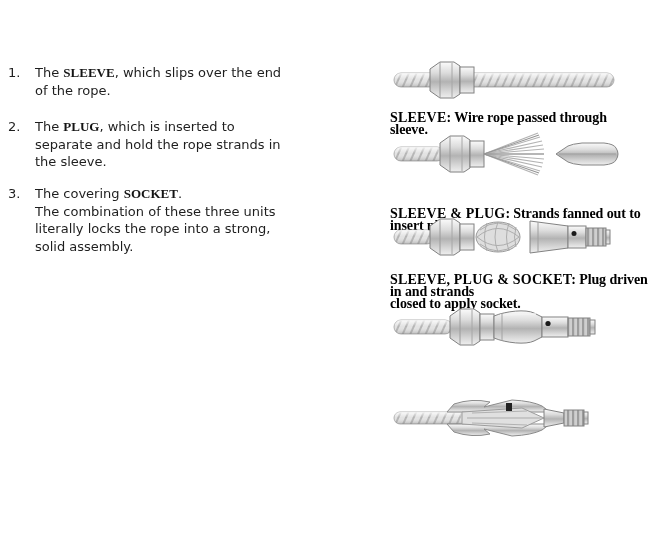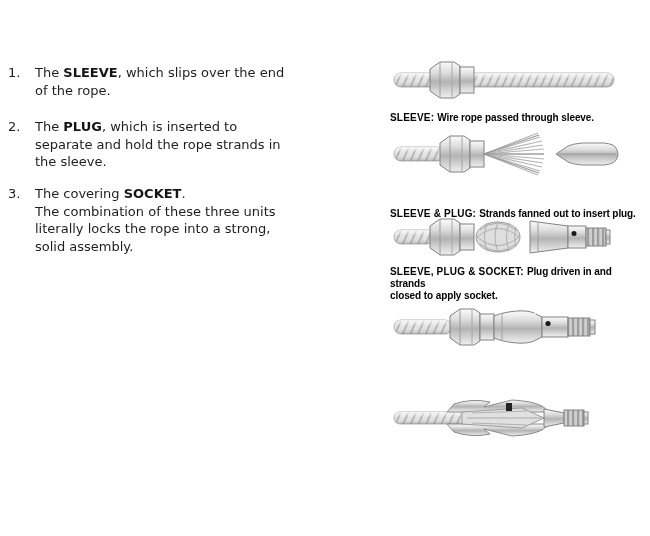--- a/index.html
+++ b/index.html
@@ -2,30 +2,30 @@
 <html><head>
 <meta charset="utf-8">
 <style>
   html,body{margin:0;padding:0;background:#ffffff;}
   .page{position:relative;width:650px;height:536px;background:#ffffff;overflow:hidden;
         font-family:"DejaVu Sans",sans-serif;color:#1e1e1e;}
   
   .list-item{position:absolute;left:8px;display:flex;font-size:13px;line-height:17.5px;}
   .list-item .num{width:27px;flex:none;}
   .list-item .txt{width:318px;white-space:pre-line;}
-  .list-item b{font-weight:bold;color:#141414;}
+  .list-item b{font-weight:bold;color:#141414;font-family:Liberation Serif, serif;}
   #item1{top:64px;} #item2{top:118px;} #item3{top:185px;}
   
   .illus{position:absolute;left:392px;width:230px;height:46px;}
   #svg1{top:57px;} #svg2{top:131px;} #svg3{top:214px;} #svg4{top:304px;} #svg5{top:395px;}
   .cap{position:absolute;left:390px;width:258px;color:#000;
-       font-family:Liberation Sans, sans-serif;font-weight:700;
-       font-size:10px;line-height:12px;letter-spacing:-0.1px;white-space:pre-line;}
+       font-family:Liberation Serif, serif;font-weight:700;
+       font-size:14px;line-height:12px;letter-spacing:-0.1px;white-space:pre-line;}
   .cap b{margin-right:3px;letter-spacing:0.2px;}
-  #cap1{top:100px;} #cap2{top:196px;} #cap3{top:254px;} #cap4{top:352px;} #cap5{top:445px;}
+  #cap1{top:100px;} #cap2{top:196px;} #cap3{top:262px;} #cap4{top:352px;} #cap5{top:445px;}
   .defs-holder{position:absolute;width:0;height:0;}
 </style>
 </head>
 <body>
 
 <div class="page">
 
   <svg class="defs-holder" aria-hidden="true">
     <defs>
       <linearGradient id="metal" x1="0" y1="0" x2="0" y2="1">

